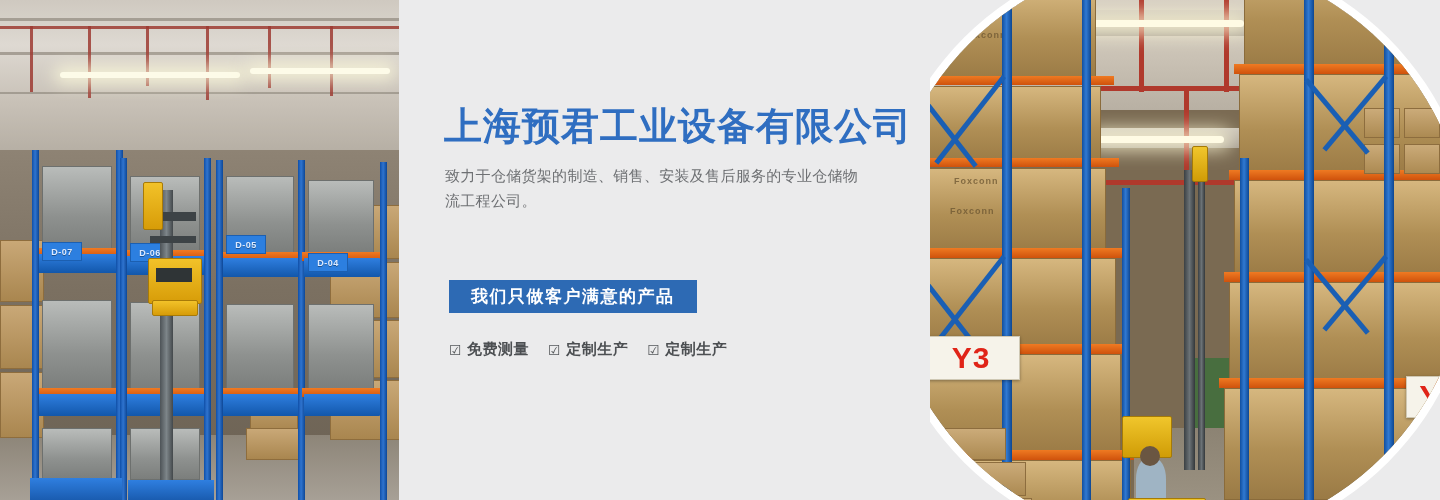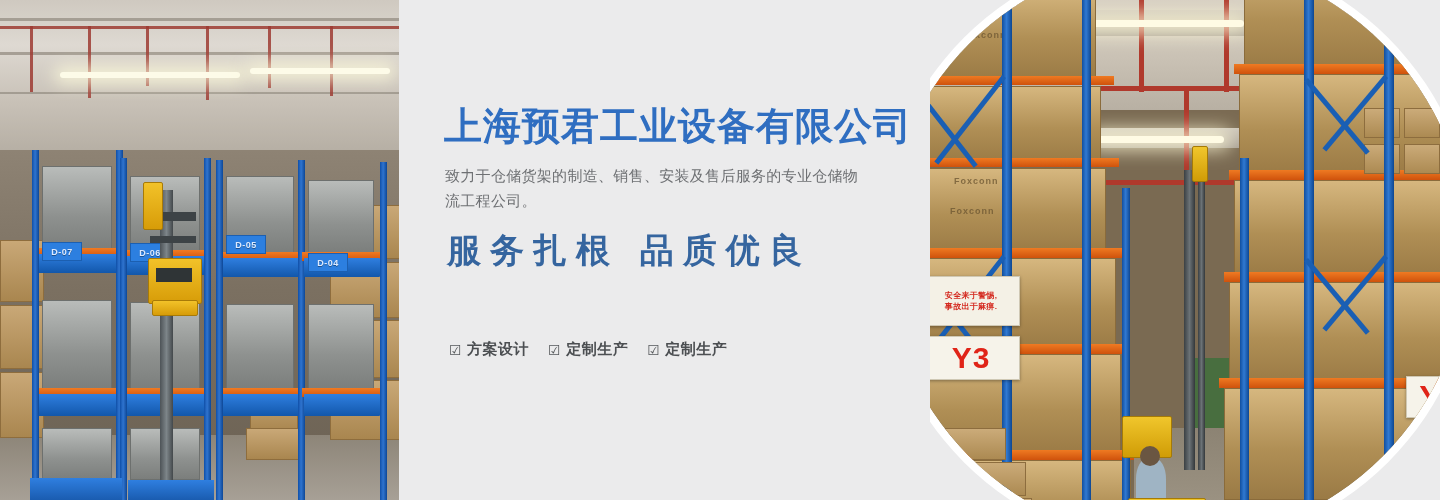--- a/index.html
+++ b/index.html
@@ -183,26 +183,26 @@
       <div class="lp-cab" style="left:152px;top:300px;width:44px;height:14px;"></div>
     </div>
 
     <div class="lp-bluepallet" style="left:30px;top:478px;width:92px;height:22px;"></div>
     <div class="lp-bluepallet" style="left:128px;top:480px;width:86px;height:20px;"></div>
   </div>
 
   <div class="center">
     <div class="headline">上海预君工业设备有限公司</div>
     <div class="subtitle">致力于仓储货架的制造、销售、安装及售后服务的专业仓储物流工程公司。</div>
-    <div class="slogan">服务扎根  品质优良</div>
+    <div class="badge">我们只做客户满意的产品</div>
 
     <div class="features">
       <div class="feature">
         <span class="check">☑</span>
-        <span>方案设计</span>
+        <span>免费测量</span>
       </div>
       <div class="feature">
         <span class="check">☑</span>
         <span>定制生产</span>
       </div>
       <div class="feature">
         <span class="check">☑</span>
         <span>定制生产</span>
       </div>
     </div>
@@ -275,24 +275,20 @@
         <div class="rp-truck">
           <div class="rp-tmast" style="left:300px;top:212px;height:300px;"></div>
           <div class="rp-tmast" style="left:314px;top:212px;height:300px;width:7px;"></div>
           <div class="rp-tbody" style="left:308px;top:188px;width:14px;height:34px;"></div>
           <div class="rp-tbody" style="left:238px;top:458px;width:48px;height:40px;"></div>
           <div class="rp-tdriver" style="left:252px;top:500px;width:30px;height:52px;"></div>
           <div class="rp-thead" style="left:256px;top:488px;width:20px;height:20px;"></div>
           <div class="rp-tbody" style="left:244px;top:540px;width:76px;height:44px;"></div>
         </div>
 
-        <div class="rp-sign" style="left:38px;top:318px;width:96px;height:48px;">
-          <span class="l">安全来于警惕,</span>
-          <span class="l">事故出于麻痹.</span>
-        </div>
         <div class="rp-ysign" style="left:38px;top:378px;width:96px;height:42px;">Y3</div>
         <div class="rp-ysign2" style="left:522px;top:418px;width:66px;height:40px;">Y3</div>
 
         <div class="rp-box" style="left:30px;top:470px;width:90px;height:30px;"></div>
         <div class="rp-box" style="left:40px;top:504px;width:100px;height:32px;"></div>
         <div class="rp-box" style="left:36px;top:540px;width:110px;height:34px;"></div>
       </div>
     </div>
   </div>
 

